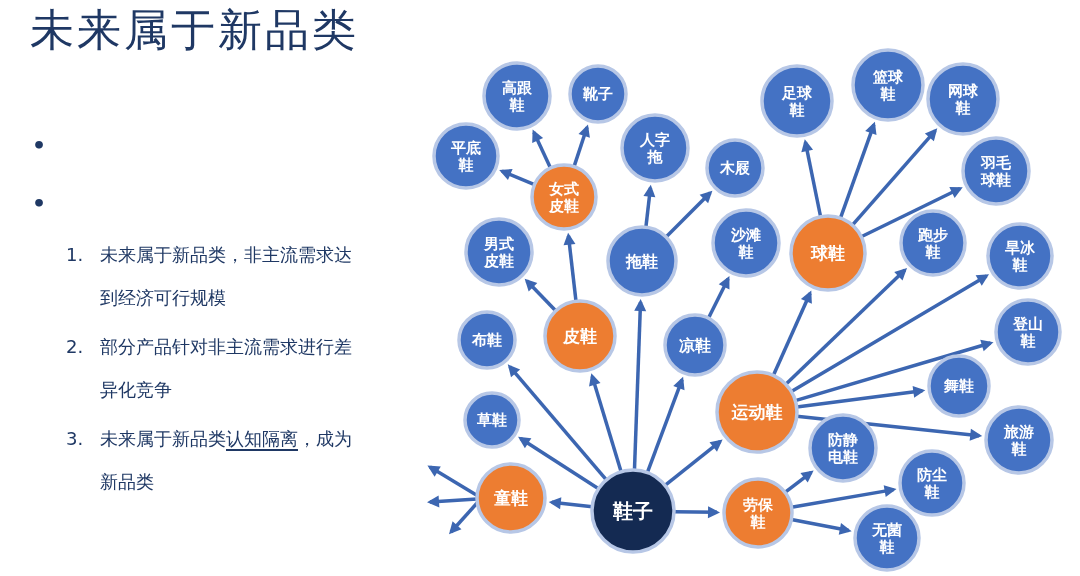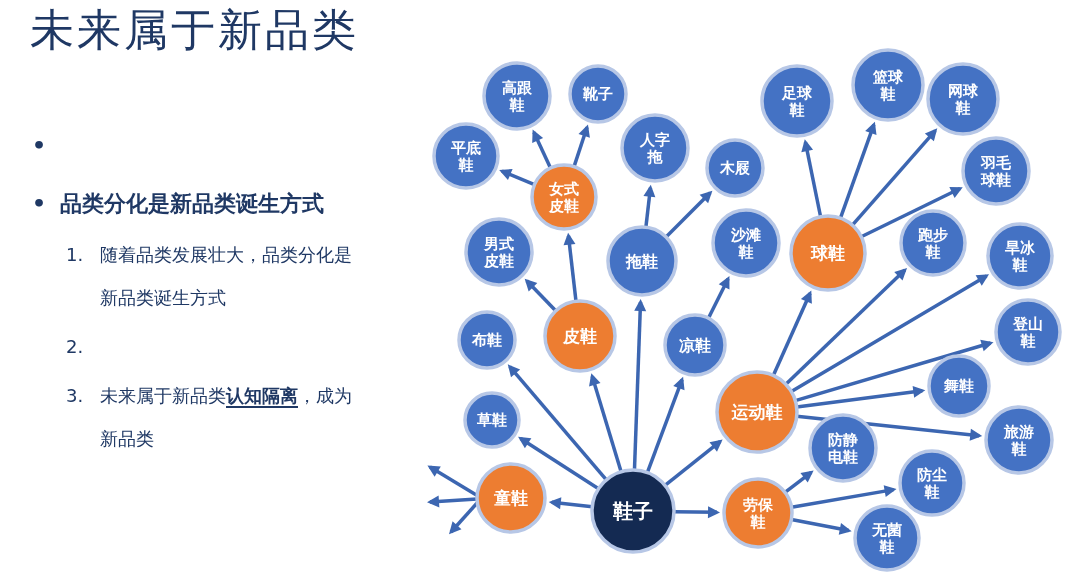--- a/index.html
+++ b/index.html
@@ -17,48 +17,48 @@
   .bullet-row{
     display:flex;align-items:flex-start;margin-bottom:28px;
     font-size:22px;font-weight:bold;color:#1F3864;line-height:30px;
   }
   .bullet-dot{width:28px;flex:0 0 28px;}
   .numbered-list{position:absolute;left:66px;top:233px;color:#1F3864;font-size:18px;}
   .num-item{display:flex;margin-bottom:6px;}
   .num-label{width:34px;flex:0 0 34px;line-height:43px;}
   .num-text{width:266px;line-height:43px;}
   .em-strong{
-    font-weight:bold;text-decoration:underline;
+    font-weight:normal;text-decoration:underline;
     text-decoration-thickness:2px;text-underline-offset:4px;
   }
   .diagram-svg{position:absolute;left:0;top:0;}
   .diagram-svg text{font-family:"DejaVu Sans","Liberation Sans",sans-serif;}
 </style>
 </head>
 <body>
 
 <h1 class="panel-title" style="color: rgb(31, 56, 100);">未来属于新品类</h1>
 
 <div class="bullet-list" style="color: rgb(31, 56, 100);">
   <div class="bullet-row">
     <span class="bullet-dot">•</span>
   </div>
   <div class="bullet-row">
     <span class="bullet-dot">•</span>
-    <span>品类分化是新品类诞生方式</span>
   </div>
 </div>
 
 <div class="numbered-list" style="color: rgb(31, 56, 100);">
   <div class="num-item">
     <span class="num-label">1.</span>
-    <span class="num-text">随着品类发展壮大，品类分化是新品类诞生方式</span>
+    <span class="num-text">未来属于新品类，非主流需求达到经济可行规模</span>
   </div>
   <div class="num-item">
     <span class="num-label">2.</span>
+    <span class="num-text">部分产品针对非主流需求进行差异化竞争</span>
   </div>
   <div class="num-item">
     <span class="num-label">3.</span>
     <span class="num-text"><span>未来属于新品类</span><span class="em-strong">认知隔离</span><span>，成为新品类</span></span>
   </div>
 </div>
 
 <svg class="diagram-svg" width="1080" height="576" viewBox="0 0 1080 576">
   <defs>
     <marker id="arrowhead" markerUnits="userSpaceOnUse" markerWidth="14" markerHeight="14" refX="10" refY="7" orient="auto">

